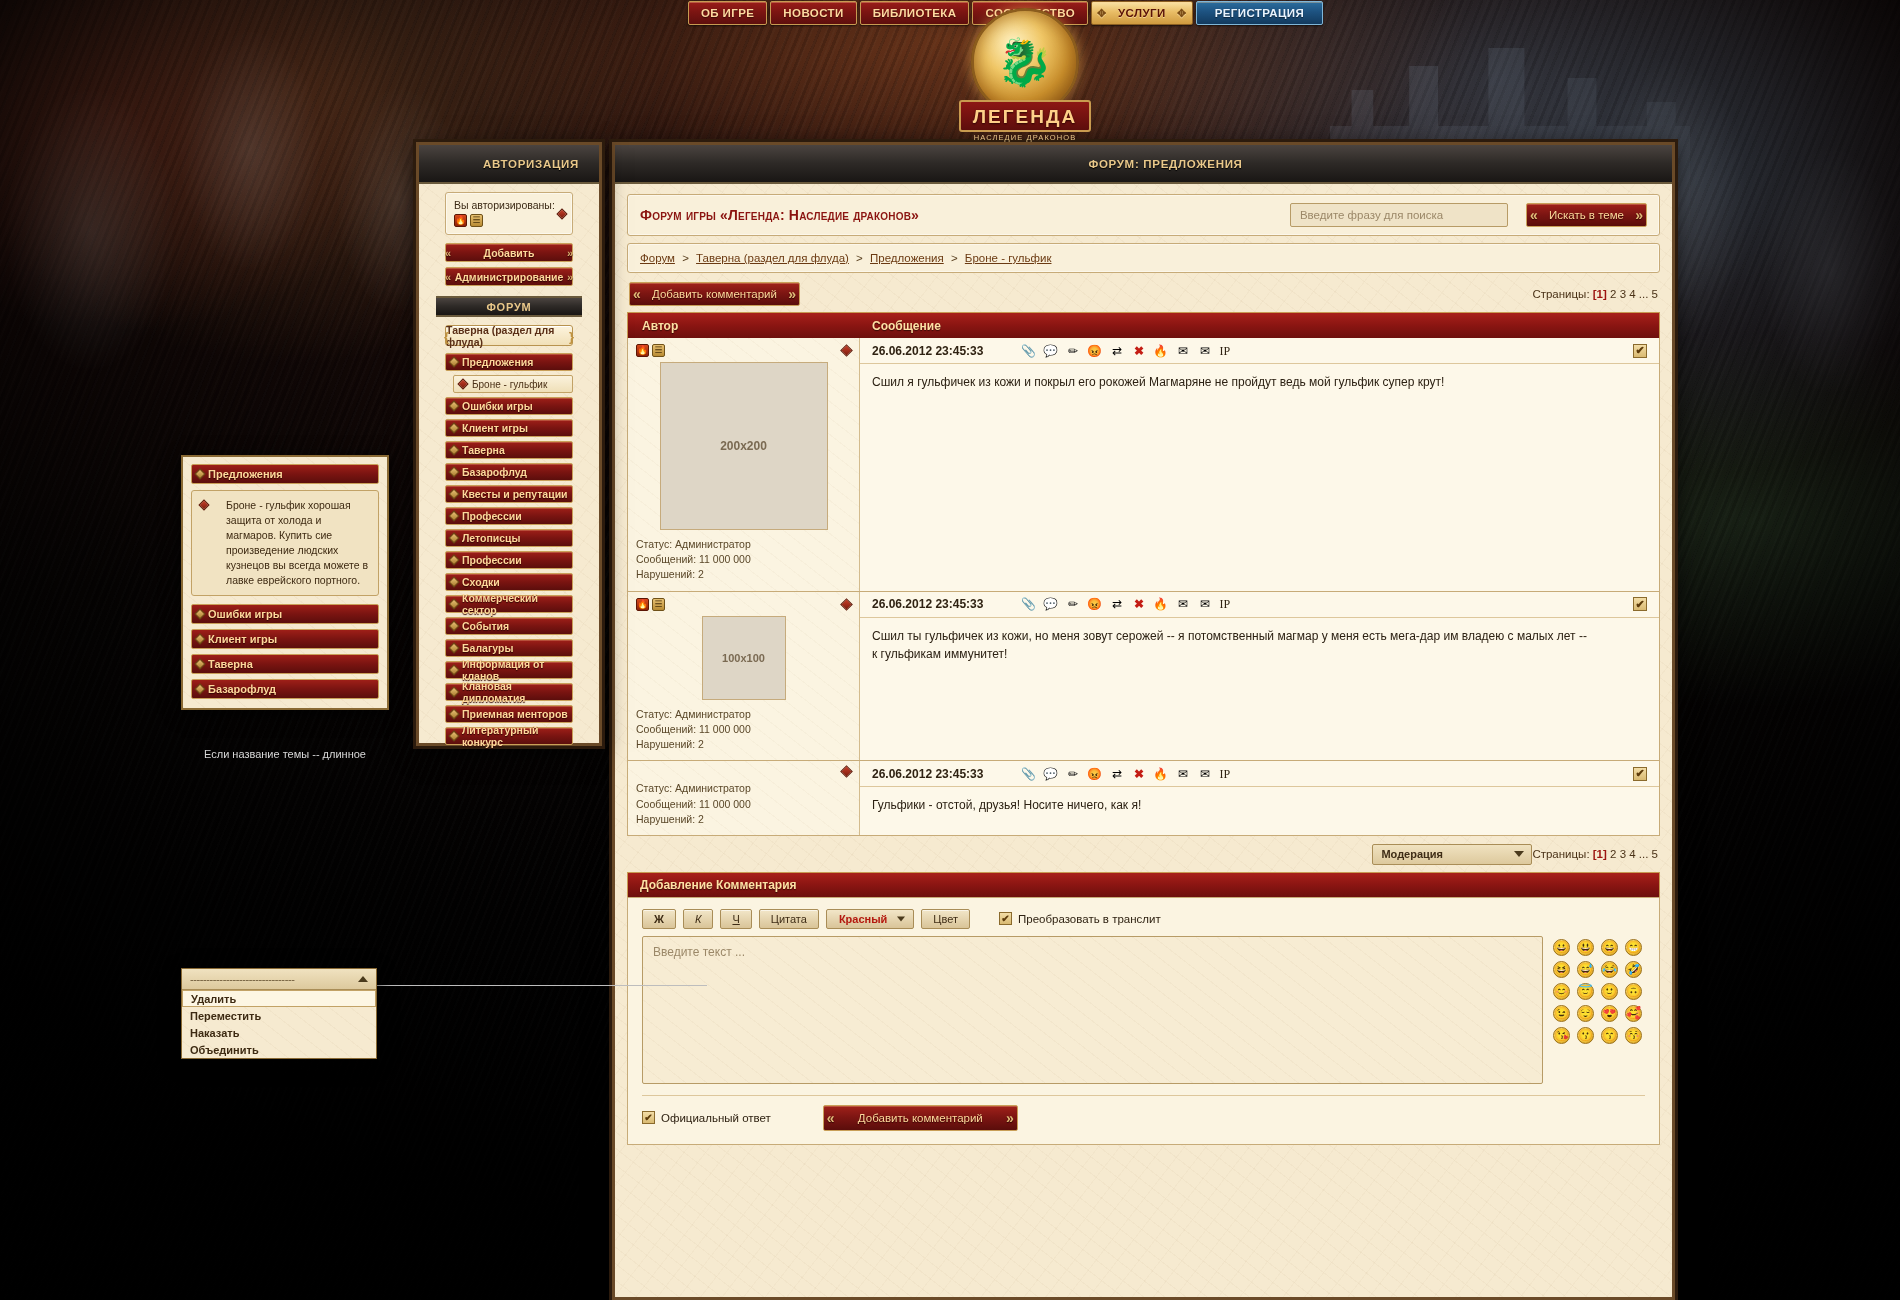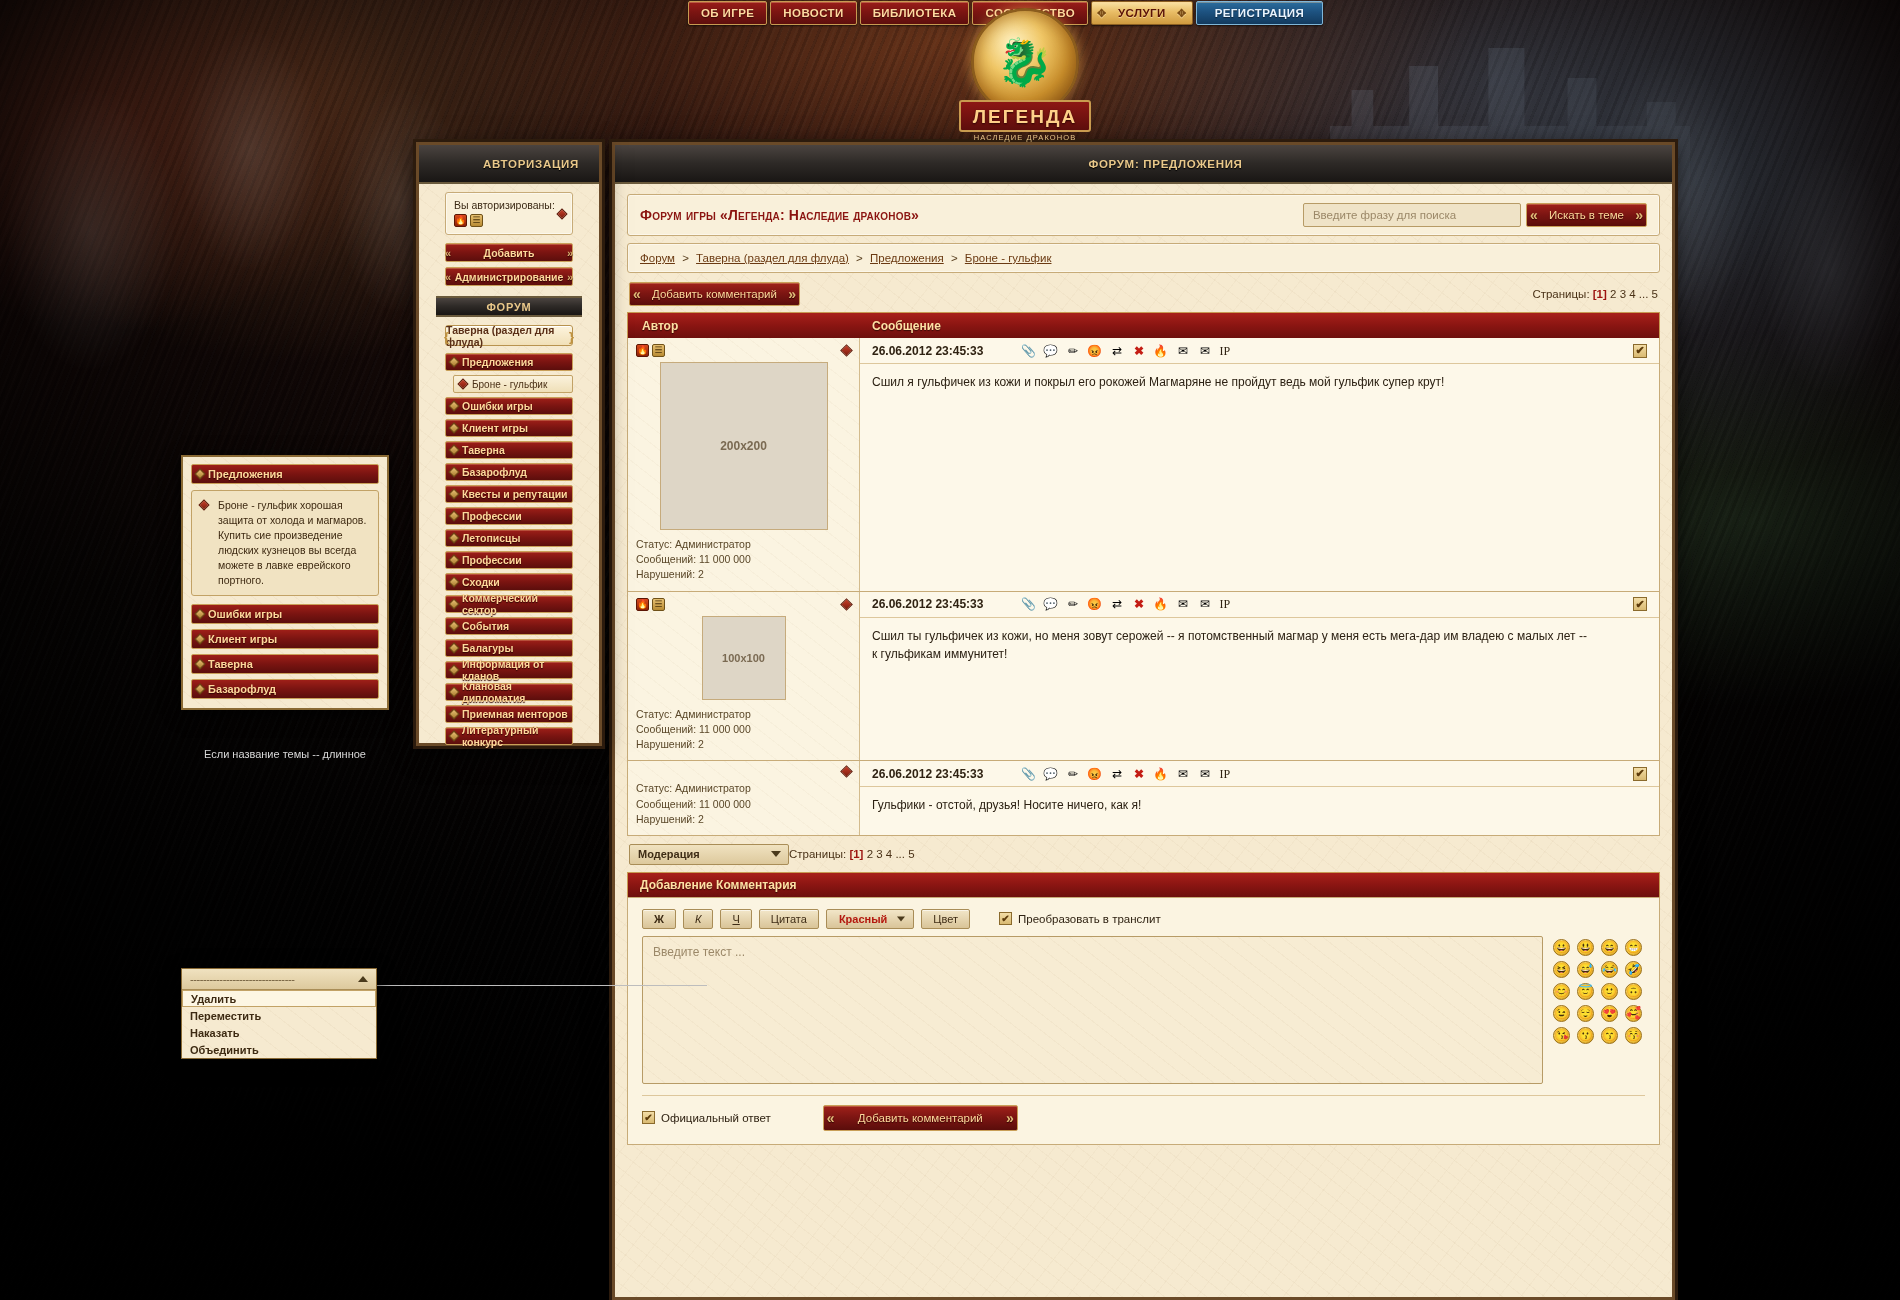--- a/index.html
+++ b/index.html
@@ -255,21 +255,21 @@
     box-shadow:inset 0 0 0 1px rgba(255,255,255,.45);
   }
   .forum-title-row{
     display:flex;align-items:center;justify-content:space-between;
     padding:8px 12px; margin-bottom:7px;
   }
   .forum-title{
     color:#8b1410; font-size:14px; font-weight:bold; letter-spacing:.2px;
     font-variant:small-caps;
   }
-  .search-wrap{ display:flex;align-items:center;gap:5px; }
+  .search-wrap{ display:flex;align-items:center;gap:18px; }
   .search-input{
     width:218px;height:24px;padding:0 9px;
     background:#efe3c7; border:1px solid #b79b66; border-radius:2px;
     color:#8d7a56; font-size:11.5px; font-family:inherit;
   }
   .search-input::placeholder{ color:#9b8868; }
   .gold-red-btn{
     position:relative; height:24px; padding:0 22px;
     display:flex;align-items:center;justify-content:center;
     background:linear-gradient(180deg,#a0211a 0%,#7c1512 48%,#5a0d0b 100%);
@@ -345,21 +345,21 @@
   .ic.ip{ font-size:12px; color:#2f2212; width:auto; font-family:"Liberation Serif", serif;}
   .msg-check{
     margin-left:auto; width:14px;height:14px;
     background:linear-gradient(180deg,#f3dda6,#d9ba72);
     border:1px solid #8a6a2c; color:#5c3a0a; font-size:11px; font-weight:bold;
     display:flex;align-items:center;justify-content:center; cursor:pointer;
   }
   .msg-body{ padding:9px 12px 12px; font-size:12px; color:#2c2113; line-height:1.5; }
 
   .mod-row{
-    display:flex;align-items:center;justify-content:flex-start;
+    display:flex;align-items:center;justify-content:flex-end;
     margin:8px 2px 7px;
   }
   .mod-select{
     position:relative; width:160px;height:21px; padding:0 8px;
     display:flex;align-items:center;
     background:linear-gradient(180deg,#f0e2c0,#ddc99d);
     border:1px solid #a98d57; border-radius:2px;
     color:#3f2d16; font-size:11px; font-weight:bold; cursor:pointer;
   }
   .mod-select .arr{ position:absolute; right:7px; top:50%; transform:translateY(-50%);
@@ -439,21 +439,21 @@
     border:1px solid #c99f58; border-radius:2px;
     color:#ffd89b; font-size:11px; font-weight:bold; text-shadow:0 1px 1px #330604;
   }
   .co-hdr::before{
     content:""; position:absolute; left:4px; top:50%; transform:translateY(-50%) rotate(45deg);
     width:6px;height:6px;background:linear-gradient(135deg,#e8c276,#a97c2c); border:1px solid #6a4a14;
   }
   .co-box{
     background:#f1e3c2; border:1px solid #c2a266; border-radius:3px;
     padding:7px 8px 8px 8px; margin-bottom:8px;
-    display:flex; gap:10px;
+    display:flex; gap:18px;
   }
   .co-box .bul{
     flex:0 0 8px;margin-top:3px;width:8px;height:8px;transform:rotate(45deg);
     background:linear-gradient(135deg,#c8402a,#7c1c0d); border:1px solid #5d1708;
   }
   .co-box .txt{ font-size:10.5px; color:#3e2a12; line-height:1.42; }
   .co-caption{
     position:absolute; left:181px; top:748px; width:208px;
     text-align:center; color:#d8d8d8; font-size:11px; z-index:60;
   }

